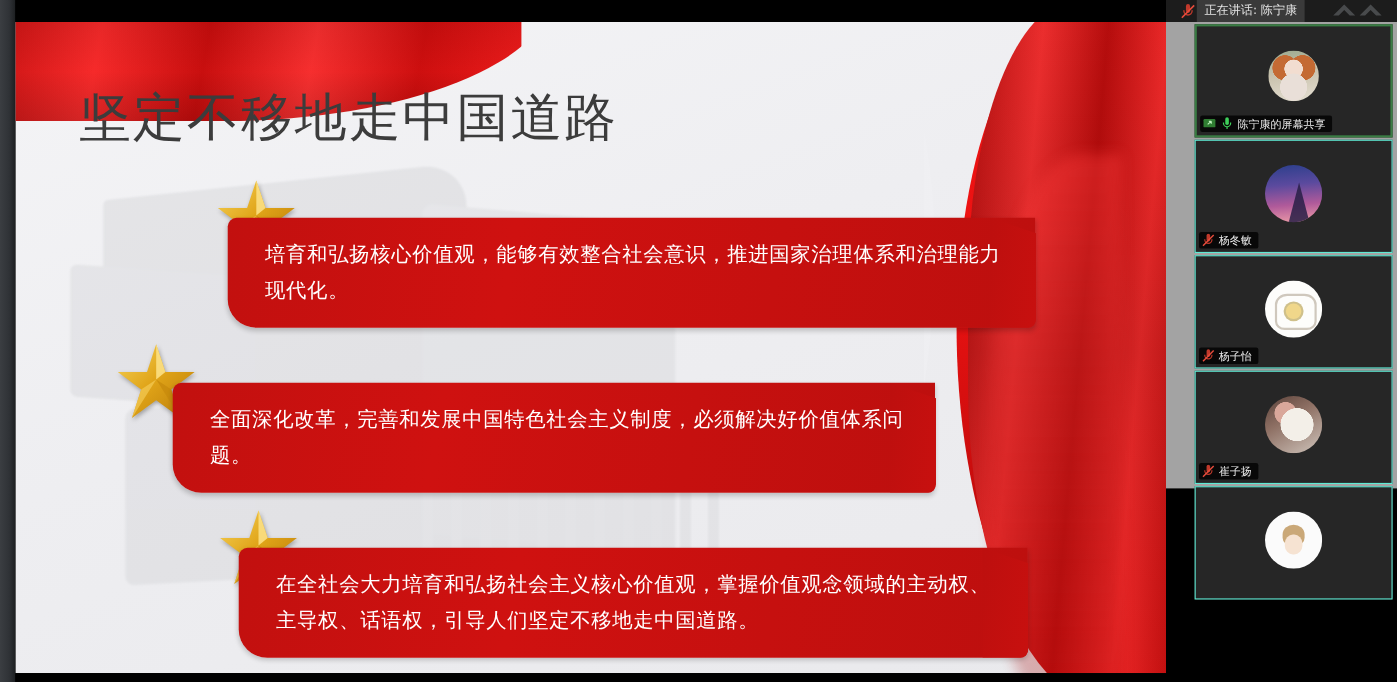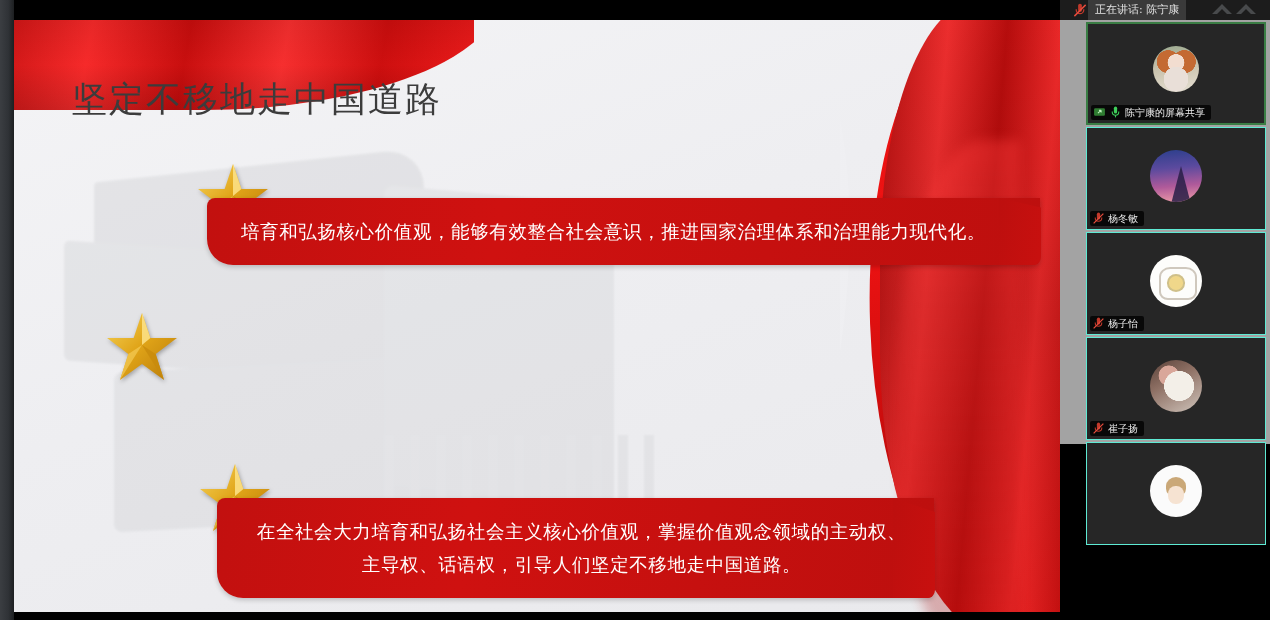--- a/index.html
+++ b/index.html
@@ -61,42 +61,42 @@
   .dr3 { right:40px; width:120px; top:120px; height:520px;
          background:linear-gradient(180deg,rgba(255,60,60,.55),rgba(150,0,0,.35));
          border-radius:70% 0 0 60%/45% 0 0 40%;
          filter:blur(6px); opacity:.75; }
   .dr-curve { position:absolute; right:108px; top:-30px; width:260px; height:700px;
          background:linear-gradient(180deg,#f0f0f3,#ededf0);
          border-radius:0 50% 50% 0/0 45% 55% 0;
          transform:rotate(6deg) translateX(-110px); }
 
   
-  .slide-title { position:absolute; left:58px; top:56px; font-size:35px; color:#3c3c3c;
+  .slide-title { position:absolute; left:58px; top:56px; font-size:47px; color:#3c3c3c;
                  font-family:"DejaVu Serif", serif; letter-spacing:2px; white-space:nowrap; }
 
   
   .star { position:absolute; width:76px; height:76px; filter:drop-shadow(1px 2px 2px rgba(0,0,0,.30)); }
 
   
   .tbox { position:absolute; color:#fff; font-family:"DejaVu Serif", serif;
           font-size:18.5px; line-height:33px; letter-spacing:.6px;
           padding:17px 22px 17px 34px;
           background:linear-gradient(100deg,#c2100f 0%,#cf1110 35%,#bd0f0e 100%);
           border-radius:8px 0 6px 26px;
           box-shadow:0 2px 5px rgba(0,0,0,.20); }
   .tbox::after { content:""; position:absolute; right:-1px; top:0; width:42px; height:100%;
           background:linear-gradient(100deg,#bd0f0e,#c8100f);
           clip-path:polygon(0 0, 100% 14%, 100% 100%, 0 100%);
           border-radius:0 8px 8px 0; }
   .tbox .txt { position:relative; z-index:2; display:block; }
 
-  .tbox1 { left:193px; top:178px;  width:833px; }
+  .tbox1 { left:193px; top:178px;  width:734px; }
   .tbox2 { left:143px; top:328px;  width:693px; }
-  .tbox3 { left:203px; top:478px;  width:717px;text-align:center; }
+  .tbox3 { left:203px; top:478px;  width:717px; }
 
   .star1 { left:181px; top:141px; }
   .star2 { left:90px;  top:290px; }
   .star3 { left:183px; top:441px; }
 
   
   .bottom-black { position:absolute; left:14px; top:612px; width:1046px; height:8px; background:#000; }
 
   
   .panel { position:absolute; left:1060px; top:0; width:210px; height:444px;
@@ -213,20 +213,23 @@
       <svg class="star star3" viewBox="0 0 100 100">
         <polygon points="50,4 61,37 96,37 68,58 79,92 50,71 21,92 32,58 4,37 39,37" fill="url(#g1)"></polygon>
         <polygon points="50,4 61,37 50,46" fill="#fde389" opacity=".85"></polygon>
         <polygon points="50,46 68,58 79,92" fill="#c88b0c" opacity=".8"></polygon>
         <polygon points="50,46 32,58 21,92" fill="#f3cb55" opacity=".7"></polygon>
       </svg>
 
       <div class="tbox tbox1">
         <span class="txt">培育和弘扬核心价值观，能够有效整合社会意识，推进国家治理体系和治理能力现代化。</span>
       </div>
+      <div class="tbox tbox2">
+        <span class="txt">全面深化改革，完善和发展中国特色社会主义制度，必须解决好价值体系问题。</span>
+      </div>
       <div class="tbox tbox3">
         <span class="txt">在全社会大力培育和弘扬社会主义核心价值观，掌握价值观念领域的主动权、主导权、话语权，引导人们坚定不移地走中国道路。</span>
       </div>
 
     </div>
   </div>
   <div class="bottom-black"></div>
 
   <div class="panel">
 

